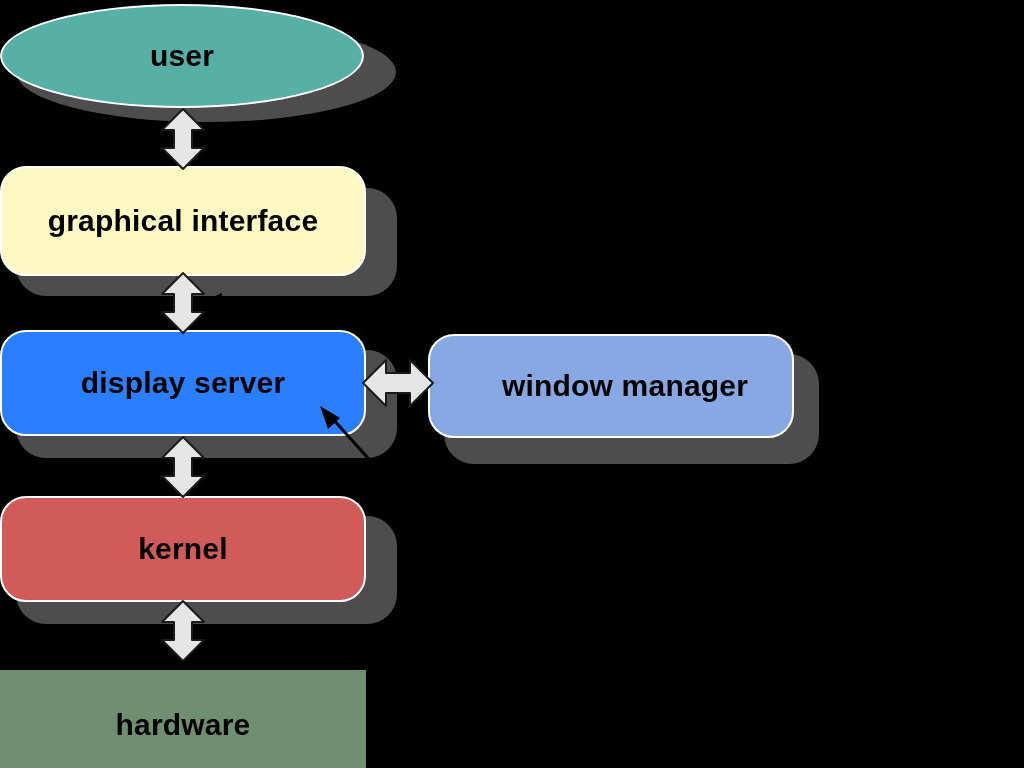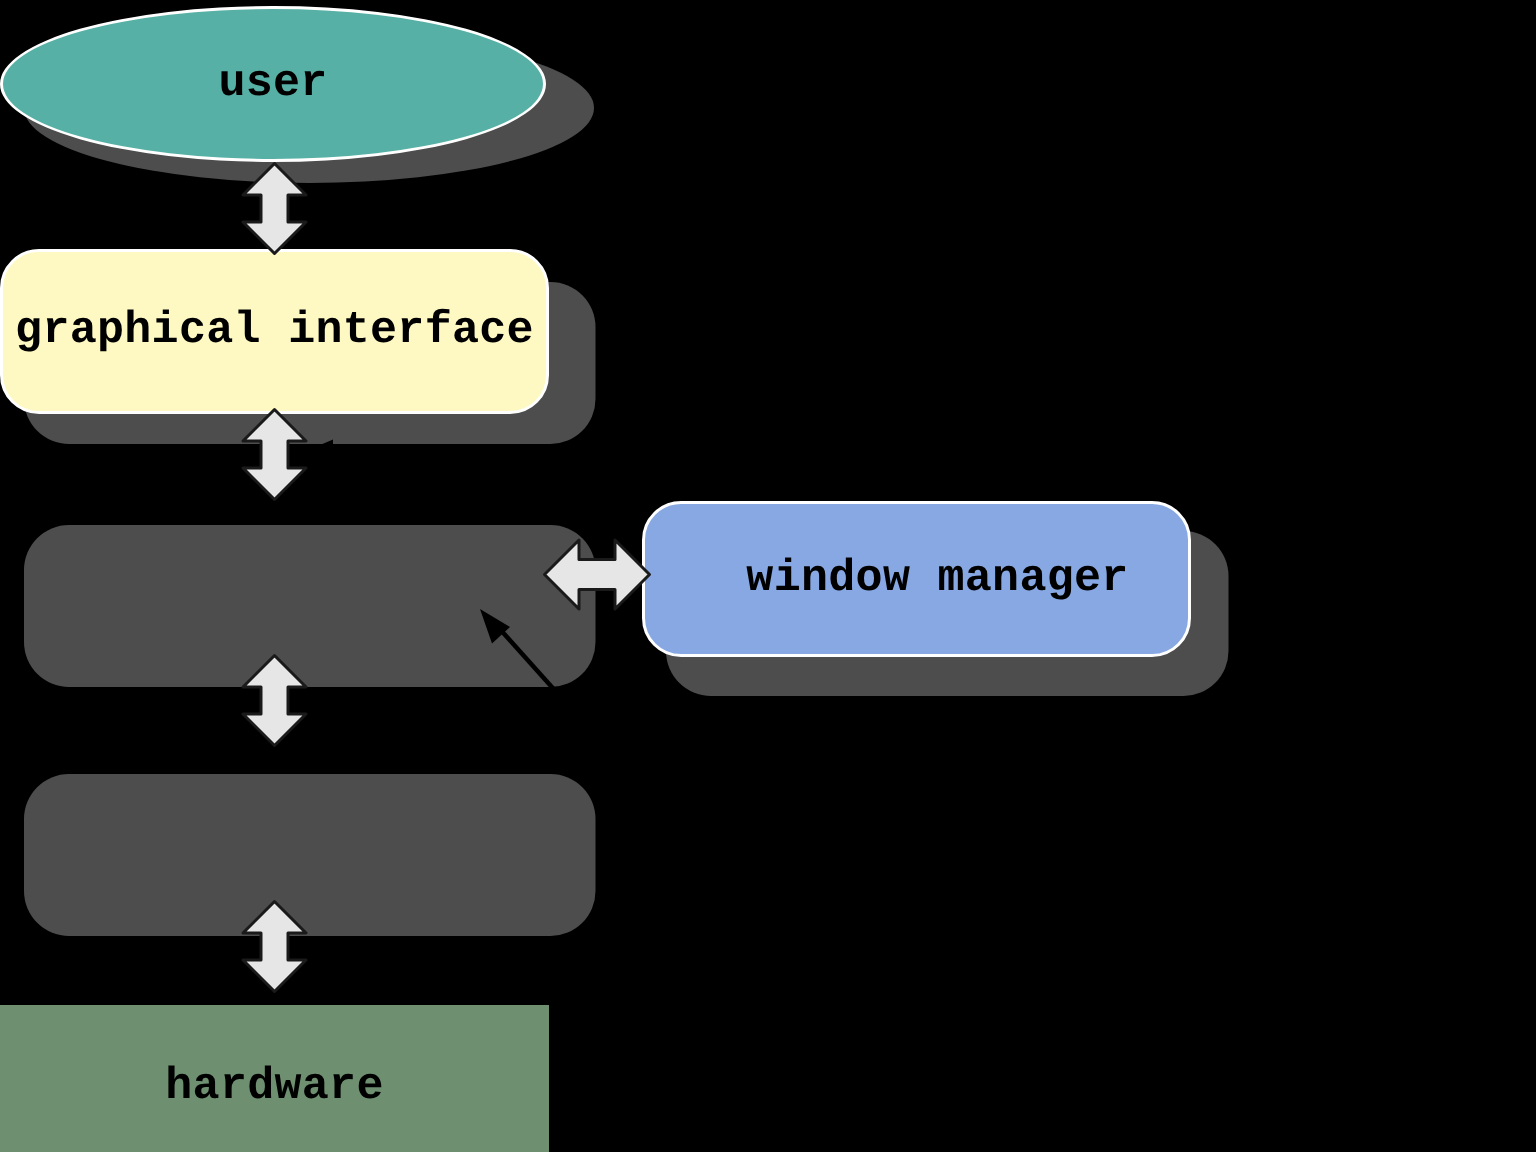--- a/index.html
+++ b/index.html
@@ -6,21 +6,21 @@
     margin: 0;
     padding: 0;
     background: #000000;
   }
   #canvas {
     position: relative;
     width: 1024px;
     height: 768px;
     background: #000000;
     overflow: hidden;
-    font-family: Liberation Mono, monospace;
+    font-family: Liberation Sans, sans-serif;
   }
 
   
   .node {
     position: absolute;
     box-sizing: border-box;
     display: flex;
     align-items: center;
     justify-content: center;
     color: #000000;
@@ -71,25 +71,31 @@
   <div class="shadow rounded-sh" style="left:16px; top:516px; width:381px; height:108px;"></div>
 
   <div class="node ellipse" style="left:0px; top:4px; width:364px; height:104px; background:#57b0a5;">
     <span>user</span>
   </div>
 
   <div class="node rounded" style="left:0px; top:166px; width:366px; height:110px; background:#fef9c3;">
     <span>graphical interface</span>
   </div>
 
+  <div class="node rounded" style="left:0px; top:330px; width:366px; height:106px; background:#2a7fff;">
+    <span>display server</span>
+  </div>
 
   <div class="node rounded" style="left:428px; top:334px; width:366px; height:104px; background:#87a8e2;padding-left:28px;">
     <span>window manager</span>
   </div>
 
+  <div class="node rounded" style="left:0px; top:496px; width:366px; height:106px; background:#d15b5b;">
+    <span>kernel</span>
+  </div>
 
   <div class="node flat" style="left:0px; top:658px; width:366px; height:110px; background:#6e9070;">
     <span>hardware</span>
   </div>
 
   <svg class="arrow-svg" style="left:160px; top:108px;" width="46" height="62" viewBox="0 0 46 62">
     <polygon points="23,1 44,22 32,22 32,40 44,40 23,61 2,40 14,40 14,22 2,22" fill="#e6e6e6" stroke="#1a1a1a" stroke-width="2" stroke-linejoin="round"></polygon>
   </svg>
 
   <svg class="arrow-svg" style="left:160px; top:272px;" width="46" height="62" viewBox="0 0 46 62">

